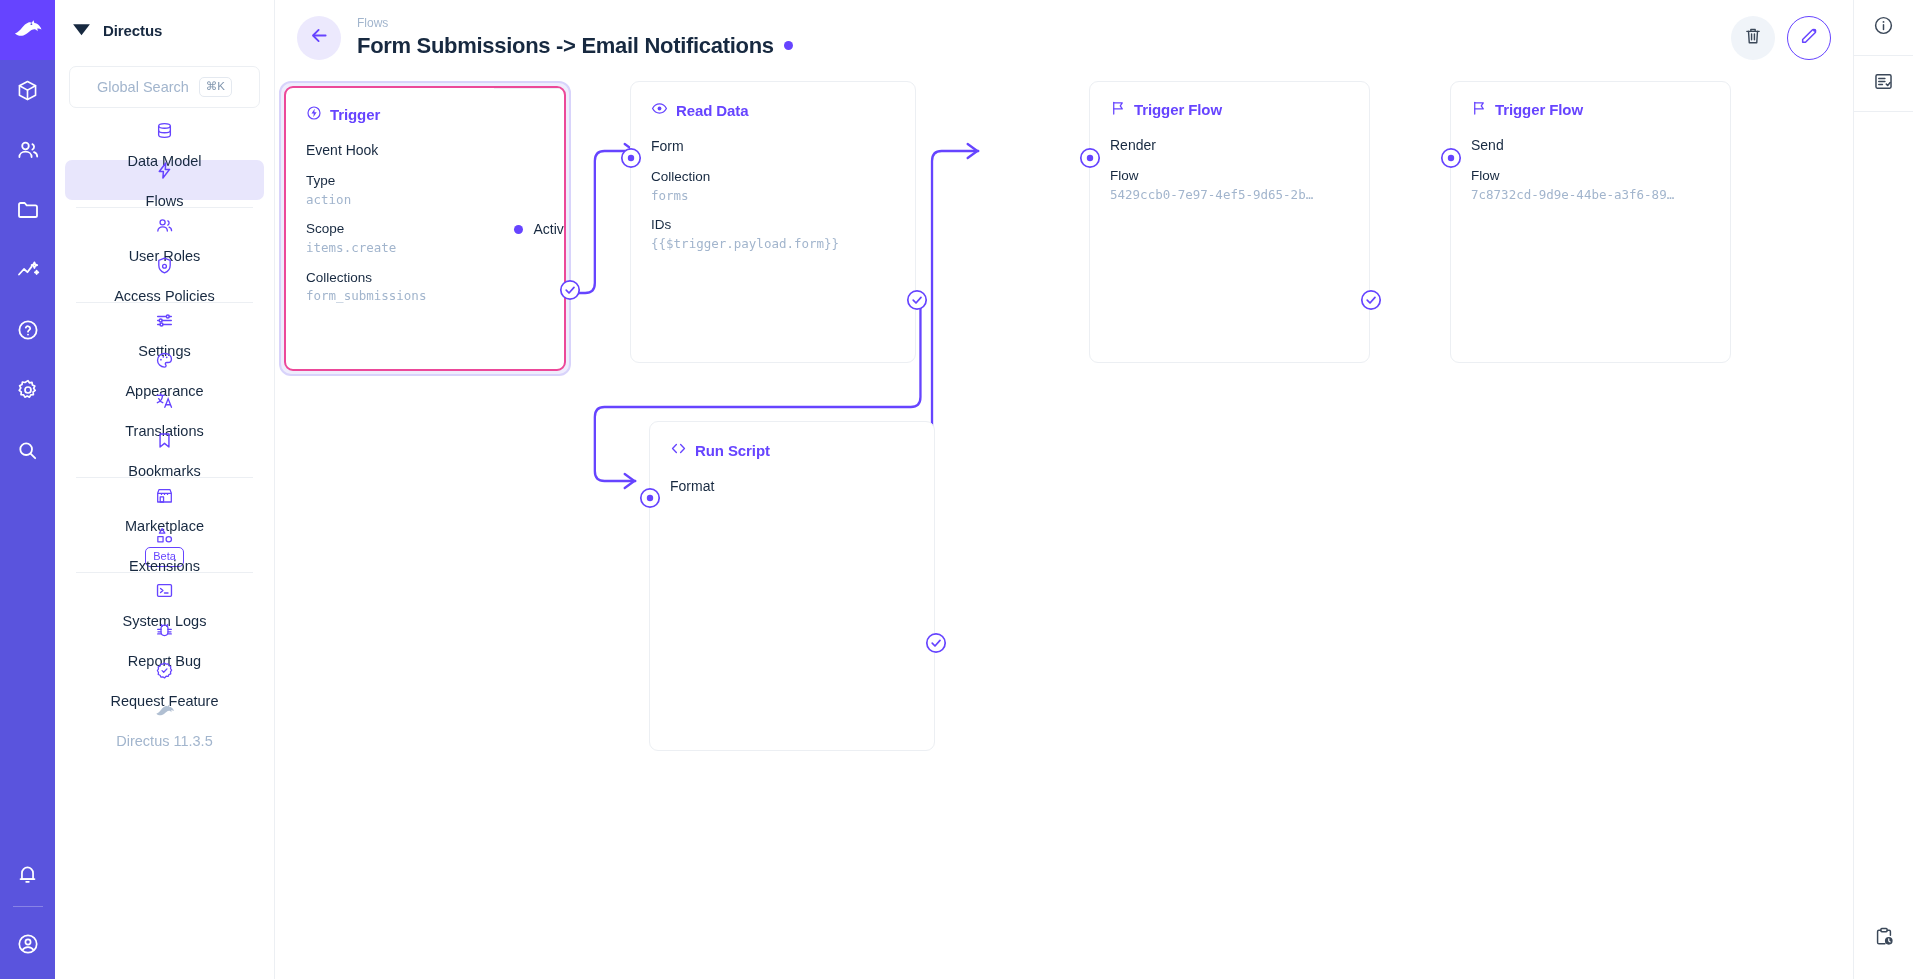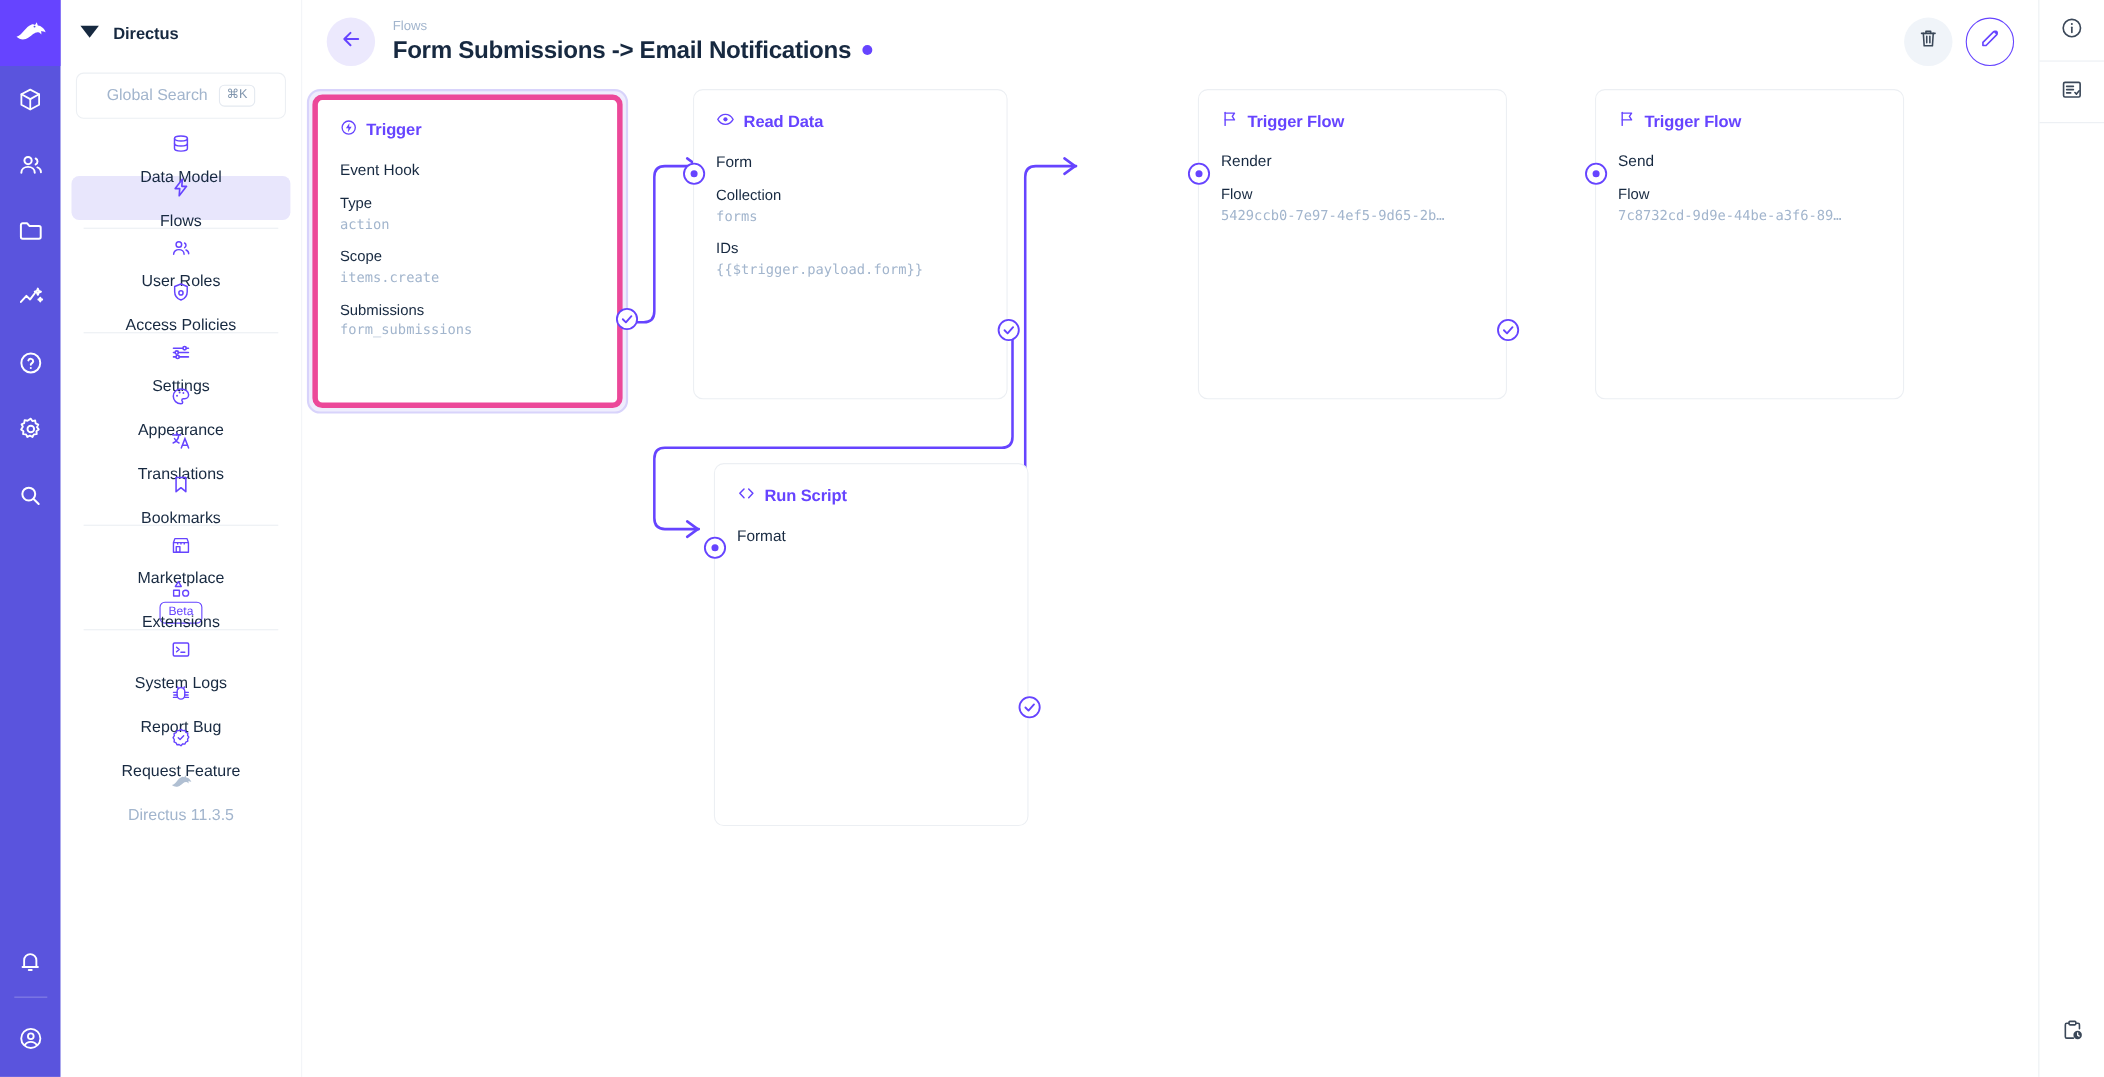--- a/index.html
+++ b/index.html
@@ -140,24 +140,24 @@
   
   .trigger-wrap {
     position: absolute;
     border: 2px solid #d8d3fb;
     border-radius: 12px;
     padding: 3px;
     background: #efedfd;
   }
   .trigger-node {
     background: #fff;
-    border: 5px solid #ec4899;
+    border: 2px solid #ec4899;
     border-radius: 9px;
     width: 100%; height: 100%;
-    display: flex; flex-direction: column;
+    display: flex; flex-direction: row;
     overflow: hidden;
     gap: 48px;
   }
   .trigger-body { padding: 17px 20px 14px 20px; flex: 1 1 auto; }
   .trigger-foot {
     border-top: 1px solid #eceff3;
     padding: 12px 20px;
     display: flex; align-items: center; gap: 10px;
     font-size: 14px; color: #172940;
   }
@@ -535,21 +535,21 @@
                     <path d="M13 5.6 8.2 12.8h3.4l-.6 5.6 5-7.4h-3.4z" fill="#6644ff" stroke="none"></path>
                 </svg>
               </span>
               <span>Trigger</span>
             </div>
             <div class="node-sub">Event Hook</div>
             <div class="fld-key">Type</div>
             <div class="fld-val">action</div>
             <div class="fld-key">Scope</div>
             <div class="fld-val">items.create</div>
-            <div class="fld-key">Submissions</div>
+            <div class="fld-key">Collections</div>
             <div class="fld-val">form_submissions</div>
           </div>
           <div class="trigger-foot">
             <span class="dot"></span>
             <span>Active</span>
           </div>
         </div>
 
         <div class="port" style="left:277px; top:195px;">
           <svg width="24" height="24" viewBox="0 0 24 24" fill="#fff" stroke="#6644ff" stroke-width="1.7" stroke-linecap="round" stroke-linejoin="round">

